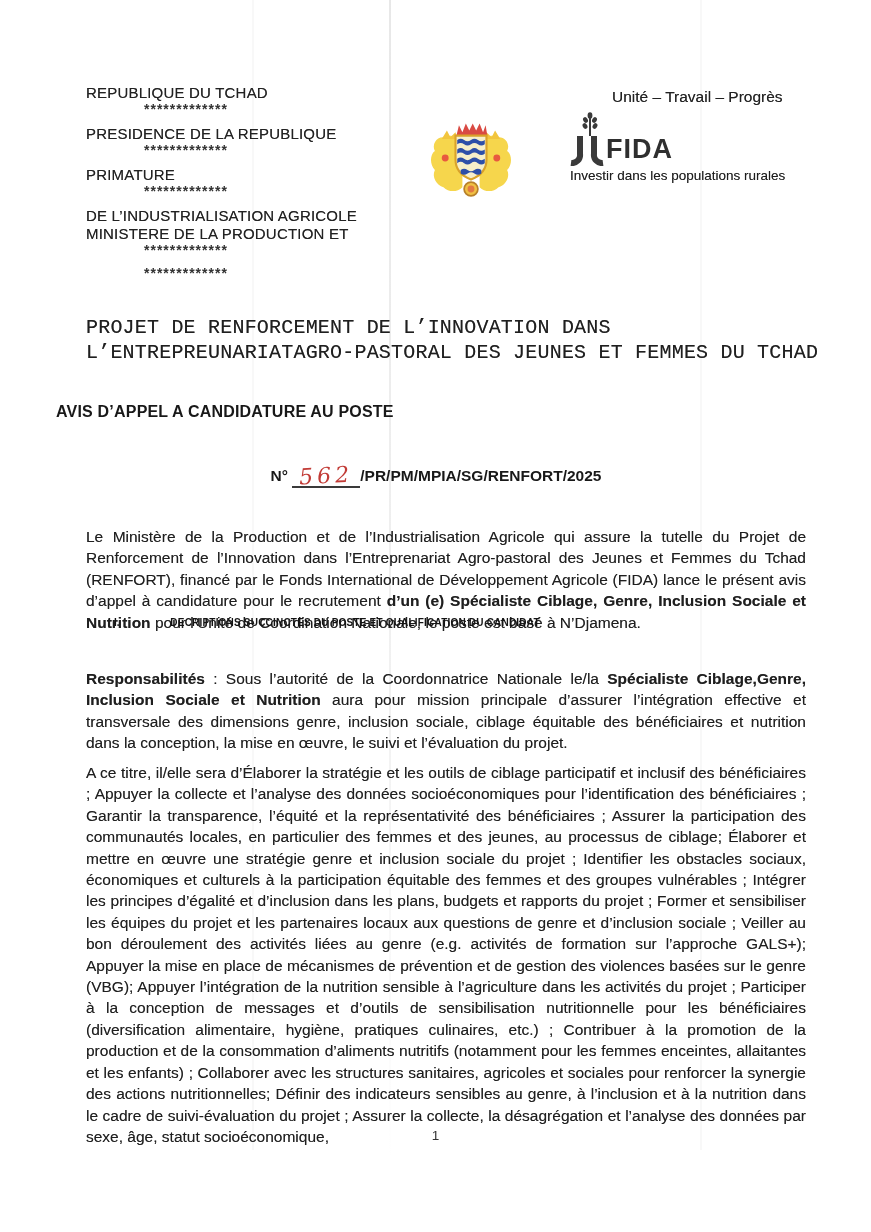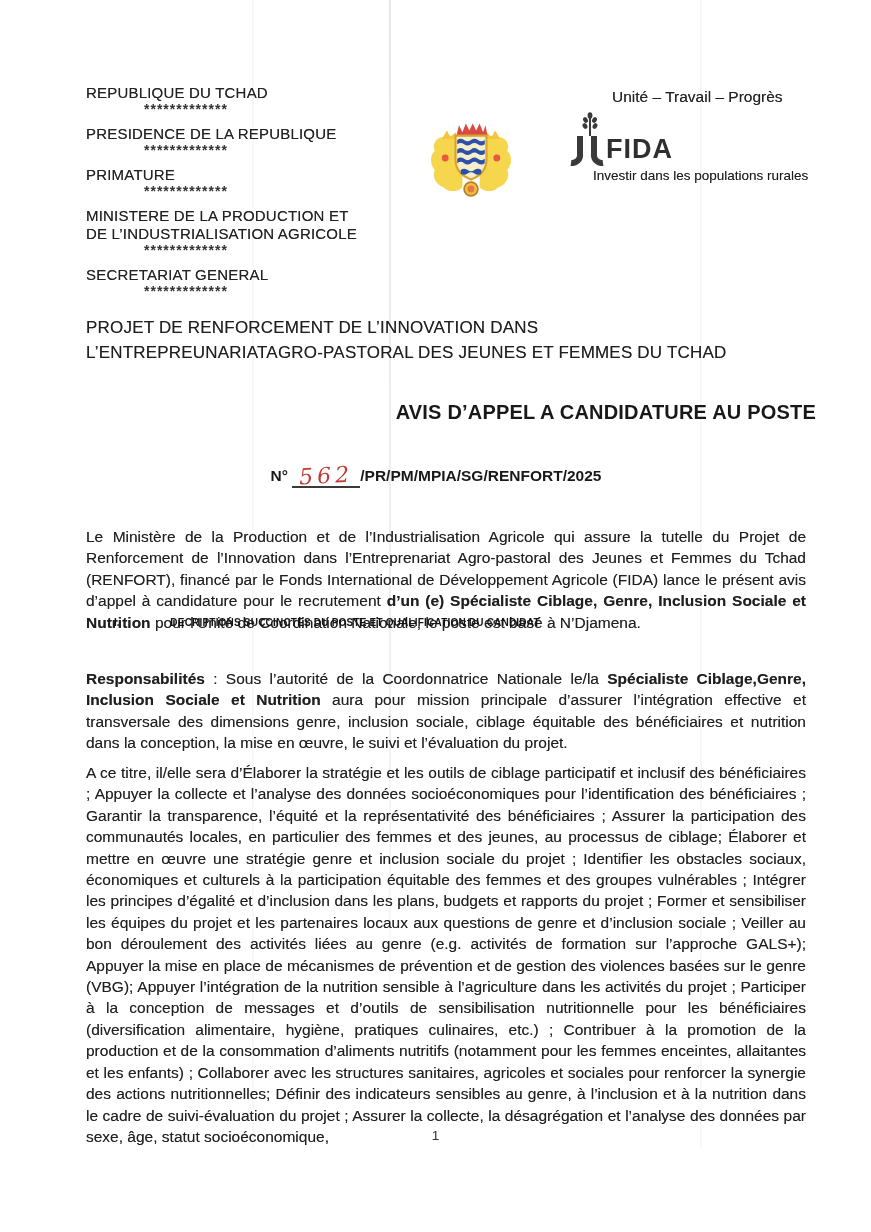--- a/index.html
+++ b/index.html
@@ -21,25 +21,25 @@
   .motto{position:absolute;top:78px;left:612px;width:182px;font-size:15.5px;color:#222;text-shadow:0 0 .4px rgba(0,0,0,.5);margin-top:10px;}
 
   
   .coa{position:absolute;left:428px;top:116px;width:86px;height:84px;}
 
   
   .fida{position:absolute;left:566px;top:110px;width:230px;height:80px;color:#333;}
   .fida .wheat{position:absolute;left:14px;top:2px;}
   .fida .mark{position:absolute;left:4px;top:24px;}
   .fida .word{position:absolute;left:40px;top:24px;font-size:27px;font-weight:800;letter-spacing:1px;color:#2f2f2f;text-align:center;}
-  .fida .tag{position:absolute;left:4px;top:58px;width:226px;font-size:13.5px;color:#1e1e1e;white-space:nowrap;text-shadow:0 0 .4px rgba(0,0,0,.45);margin-left:23px;}
+  .fida .tag{position:absolute;left:4px;top:58px;width:226px;font-size:13.5px;color:#1e1e1e;white-space:nowrap;text-shadow:0 0 .4px rgba(0,0,0,.45);}
 
-  .proj-title{position:absolute;left:86px;top:315px;font-size:17px;line-height:25px;color:#1f1f1f;letter-spacing:.2px;text-shadow:0 0 .4px rgba(0,0,0,.5);}
+  .proj-title{position:absolute;left:86px;top:315px;font-size:20px;line-height:25px;color:#1f1f1f;letter-spacing:.2px;text-shadow:0 0 .4px rgba(0,0,0,.5);font-family:Liberation Mono, monospace;}
 
-  .notice-title{position:absolute;left:56px;top:400px;width:760px;text-align:right;font-size:20px;font-weight:700;line-height:24.5px;color:#181818;letter-spacing:.2px;}
+  .notice-title{position:absolute;left:56px;top:400px;width:760px;text-align:left;font-size:16px;font-weight:700;line-height:24.5px;color:#181818;letter-spacing:.2px;}
 
   .ref{position:absolute;left:56px;top:461px;width:760px;text-align:center;font-size:15.5px;font-weight:700;color:#181818;}
   .ref .num-wrap{display:inline-block;min-width:64px;border-bottom:2px solid #3a3a3a;text-align:center;padding:0 2px;}
   .ref .num{display:inline-block;font-family:"DejaVu Serif",serif;font-style:italic;font-weight:400;font-size:22px;letter-spacing:4px;color:#c23b36;transform:rotate(-3deg) translateY(2px);}
 
   .para{position:absolute;left:86px;width:720px;font-size:15.5px;line-height:21.4px;text-align:justify;color:#1f1f1f;text-shadow:0 0 .4px rgba(0,0,0,.45);margin-top:20px;}
   .p-intro{top:506px;}
   .p-resp{top:648px;}
   .p-duties{top:742px;}
 
@@ -65,26 +65,25 @@
     </div>
     <div class="blk">
       <span class="line">PRESIDENCE DE LA REPUBLIQUE</span>
       <span class="stars">*************</span>
     </div>
     <div class="blk">
       <span class="line">PRIMATURE</span>
       <span class="stars">*************</span>
     </div>
     <div class="blk">
+      <span class="line">DE L’INDUSTRIALISATION AGRICOLE</span>
       <span class="line">MINISTERE DE LA PRODUCTION ET</span>
-      <span class="line">DE L’INDUSTRIALISATION AGRICOLE</span>
       <span class="stars">*************</span>
     </div>
     <div class="blk">
-      <span class="line">SECRETARIAT GENERAL</span>
       <span class="stars">*************</span>
     </div>
   </div>
 
   <div class="motto">Unité – Travail – Progrès</div>
 
   <div class="coa">
     <svg viewBox="0 0 100 96" width="86" height="84" aria-hidden="true">
 
       <path d="M20,24 C10,22 4,32 8,40 C2,44 2,56 8,62 C4,70 10,80 18,82 C24,88 34,88 40,82 L40,30 C34,22 26,20 20,24 Z" fill="#f6d64c"></path>

